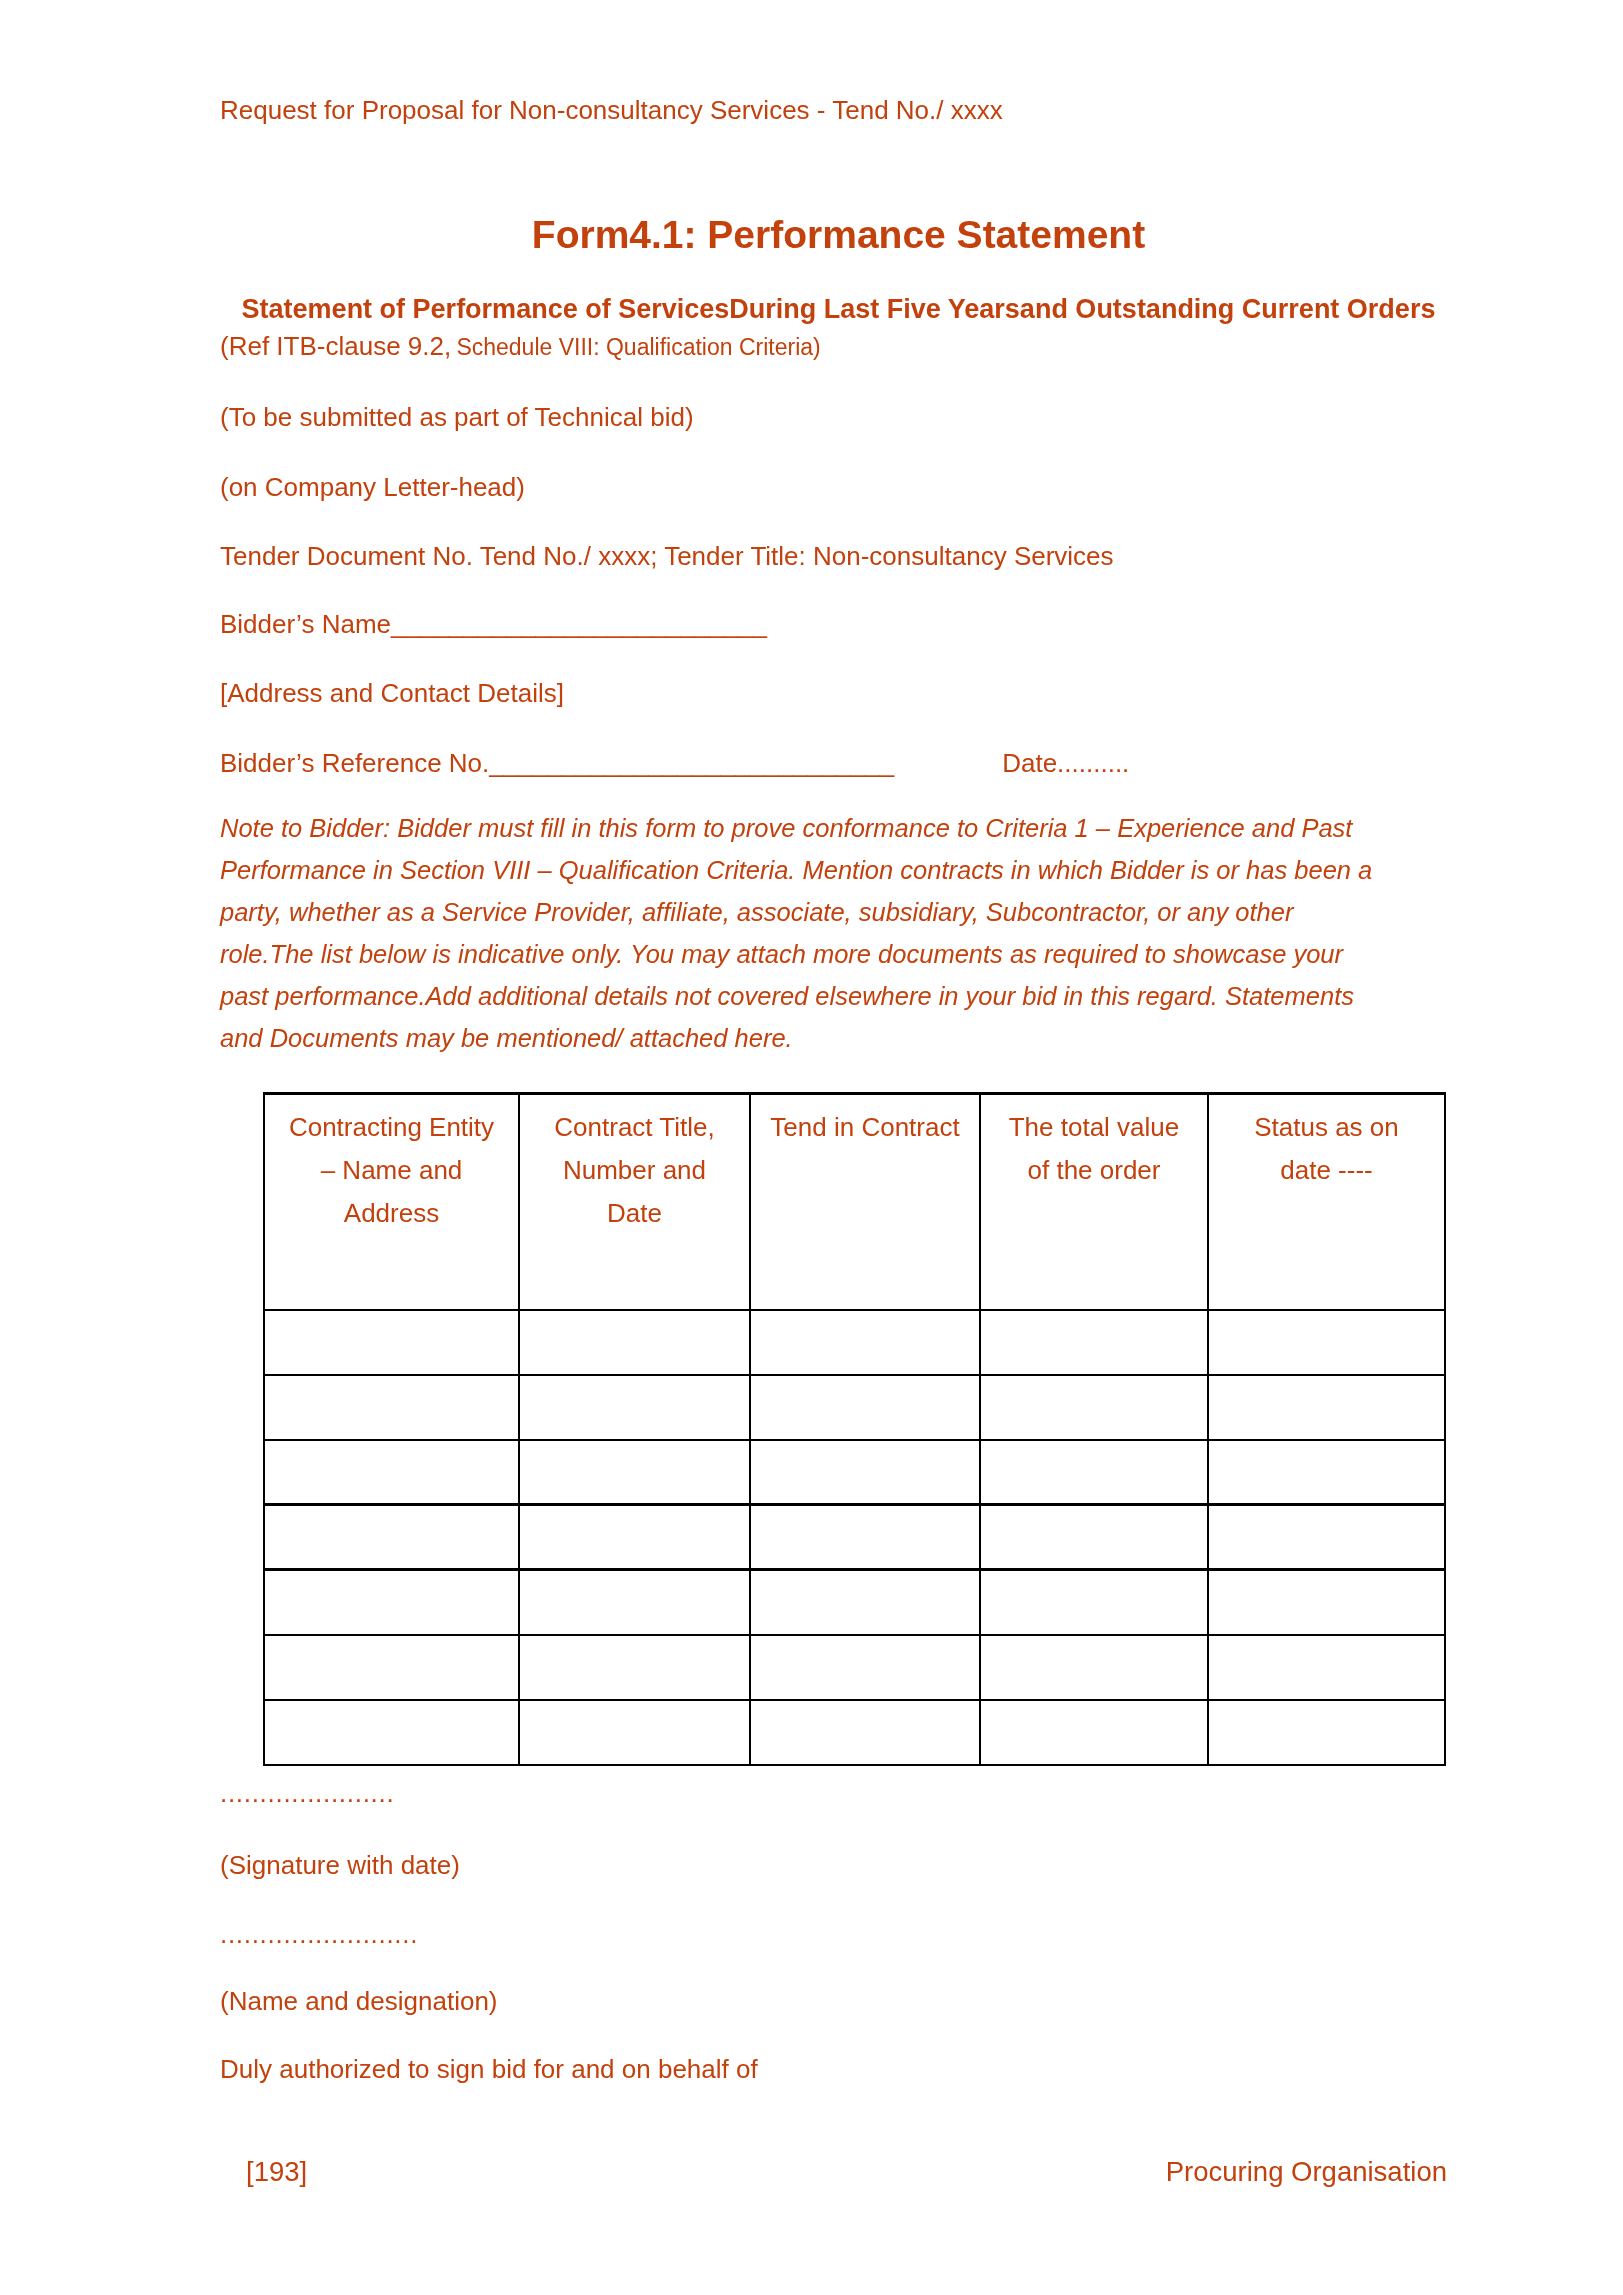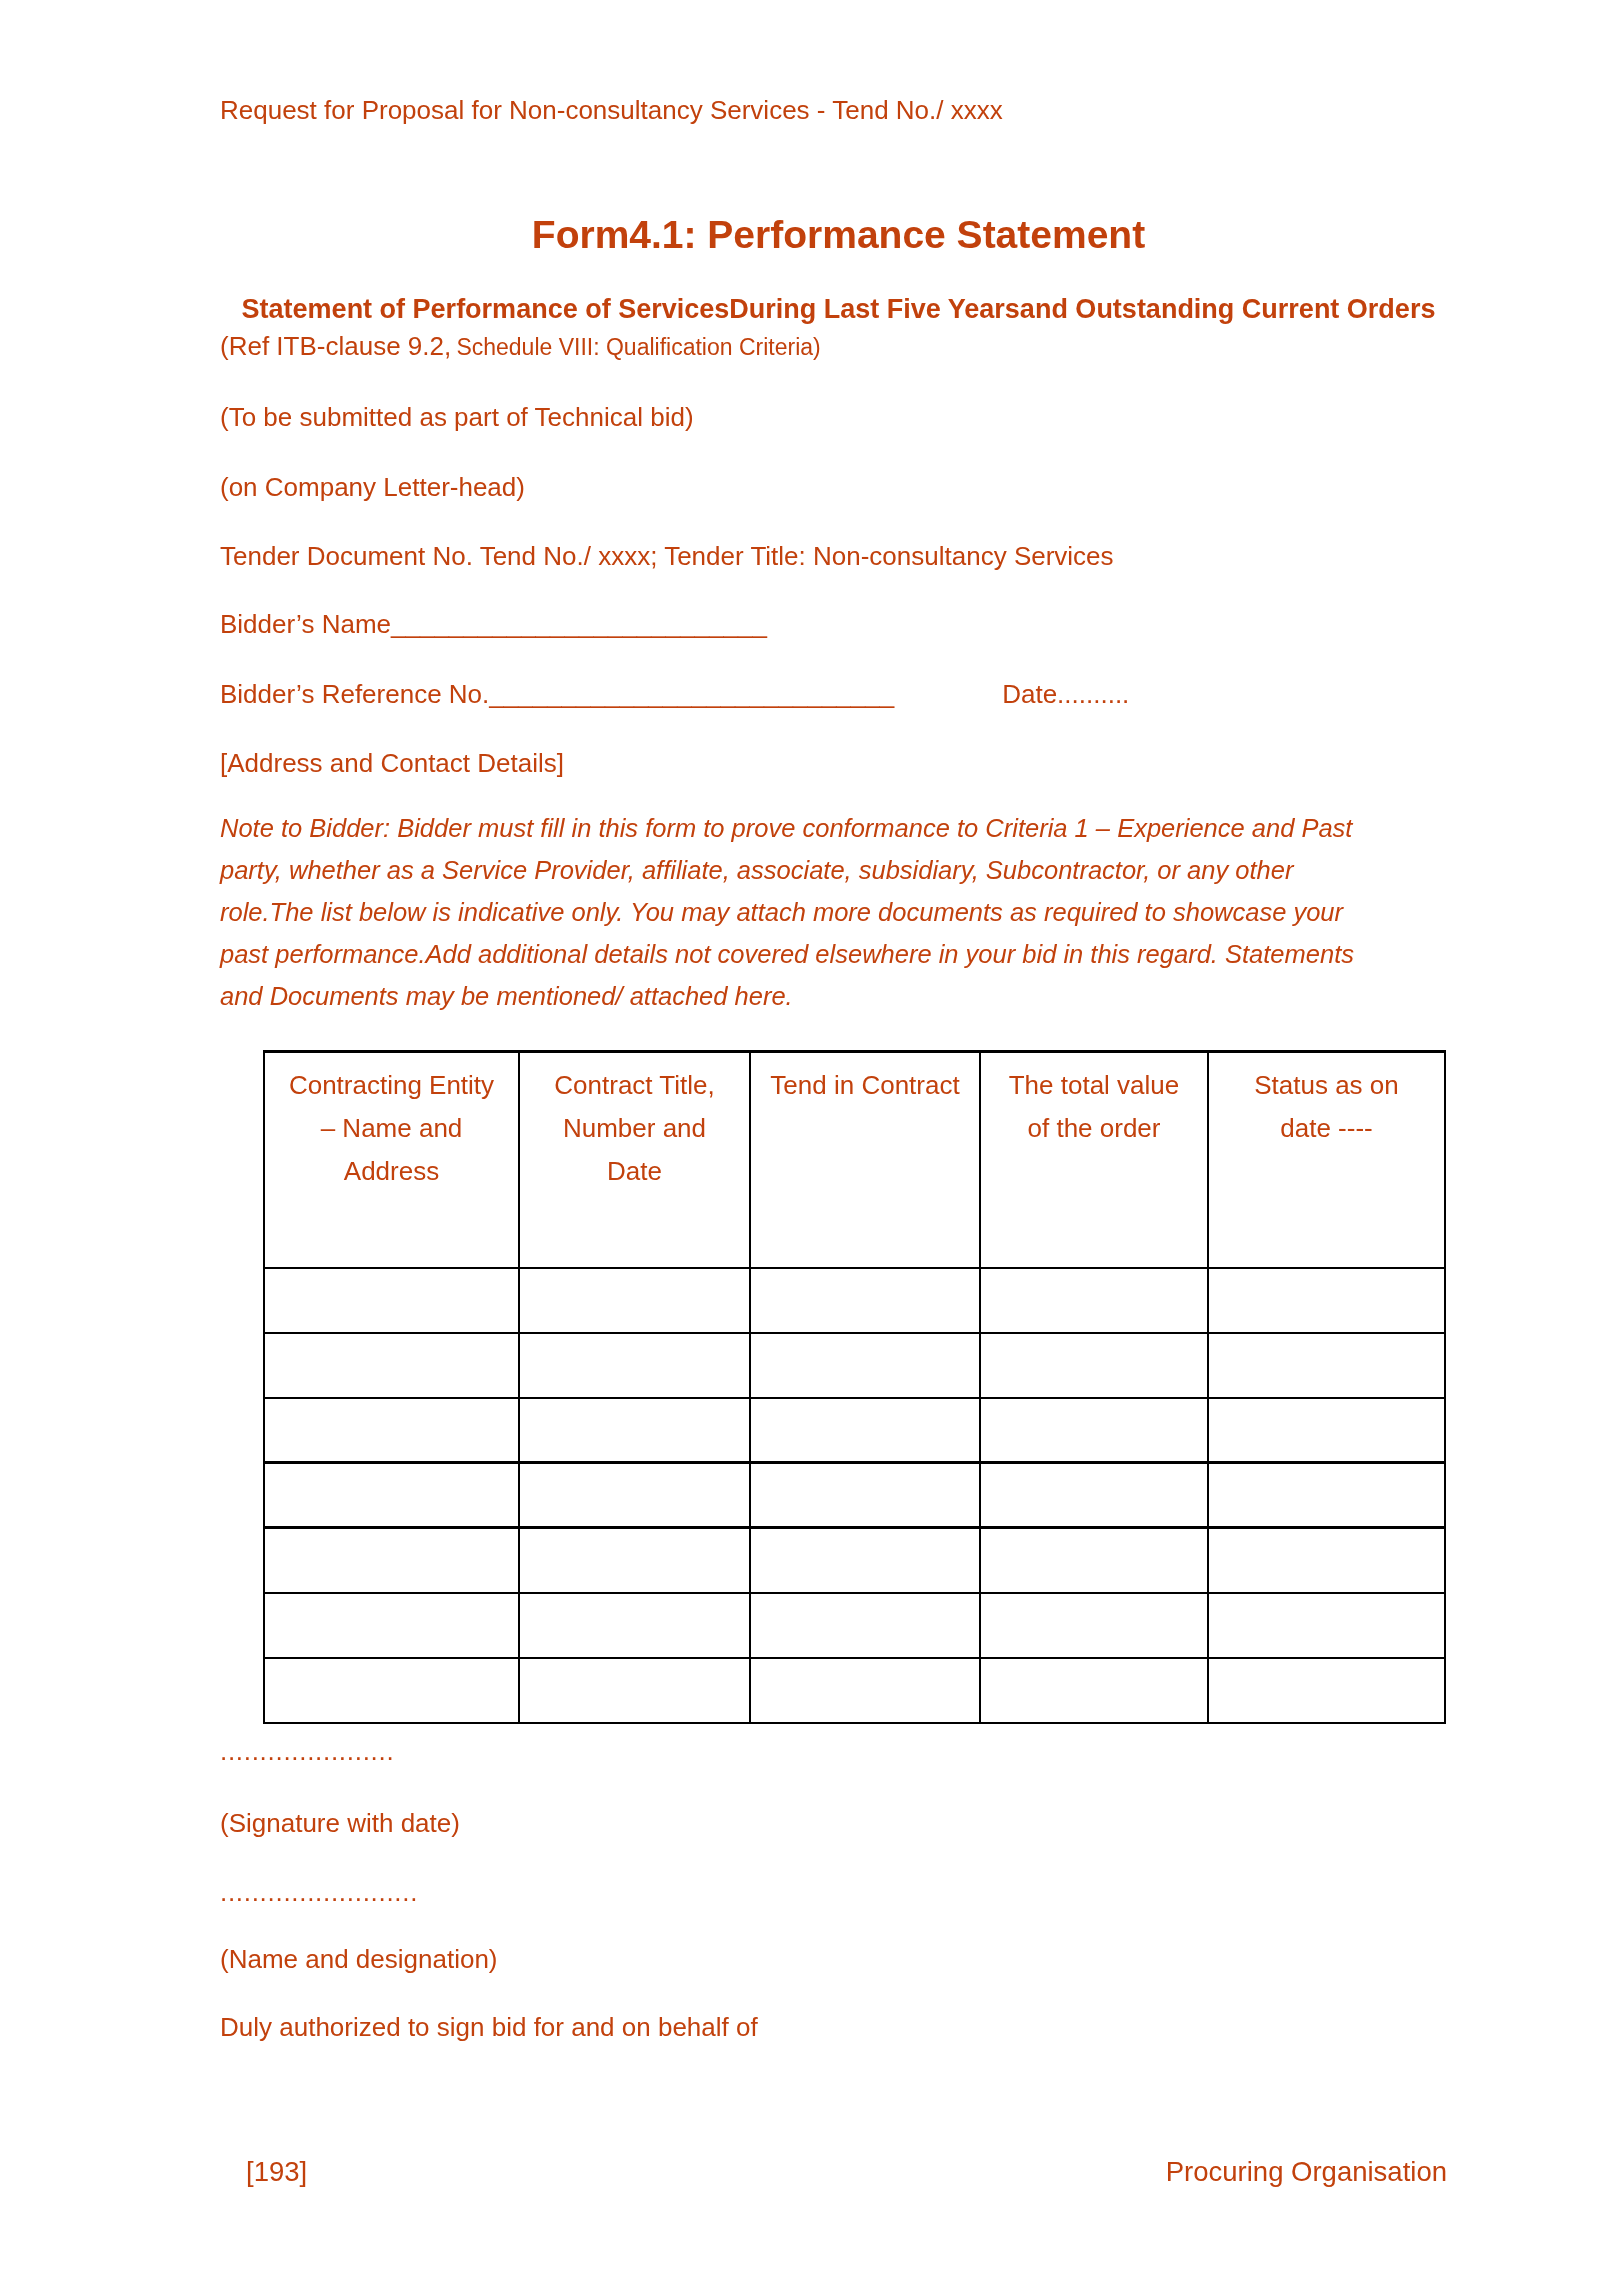--- a/index.html
+++ b/index.html
@@ -111,26 +111,27 @@
     <div class="ref-line"><span>(Ref ITB-clause 9.2,</span><span class="small">Schedule VIII: Qualification Criteria)</span></div>
 
     <p class="line mt">(To be submitted as part of Technical bid)</p>
 
     <p class="line mt">(on Company Letter-head)</p>
 
     <p class="line" style="margin-top:35px">Tender Document No. Tend No./ xxxx; Tender Title: Non-consultancy Services</p>
 
     <p class="line" style="margin-top:34px"><span>Bidder’s Name</span><span class="fill-line">__________________________</span></p>
 
+    <p class="line" style="margin-top:35px">[Address and Contact Details]</p>
+
     <p class="line mt"><span>Bidder’s Reference No.</span><span class="fill-line">____________________________</span><span class="date-label">Date..........</span></p>
-
-    <p class="line" style="margin-top:35px">[Address and Contact Details]</p>
 
     <div class="note">
       <div>Note to Bidder: Bidder must fill in this form to prove conformance to Criteria 1 – Experience and Past</div>
+      <div>Performance in Section VIII – Qualification Criteria. Mention contracts in which Bidder is or has been a</div>
       <div>party, whether as a Service Provider, affiliate, associate, subsidiary, Subcontractor, or any other</div>
       <div>role.The list below is indicative only. You may attach more documents as required to showcase your</div>
       <div>past performance.Add additional details not covered elsewhere in your bid in this regard. Statements</div>
       <div>and Documents may be mentioned/ attached here.</div>
     </div>
 
     <table>
       <colgroup>
         <col class="c1">
           <col class="c2">

